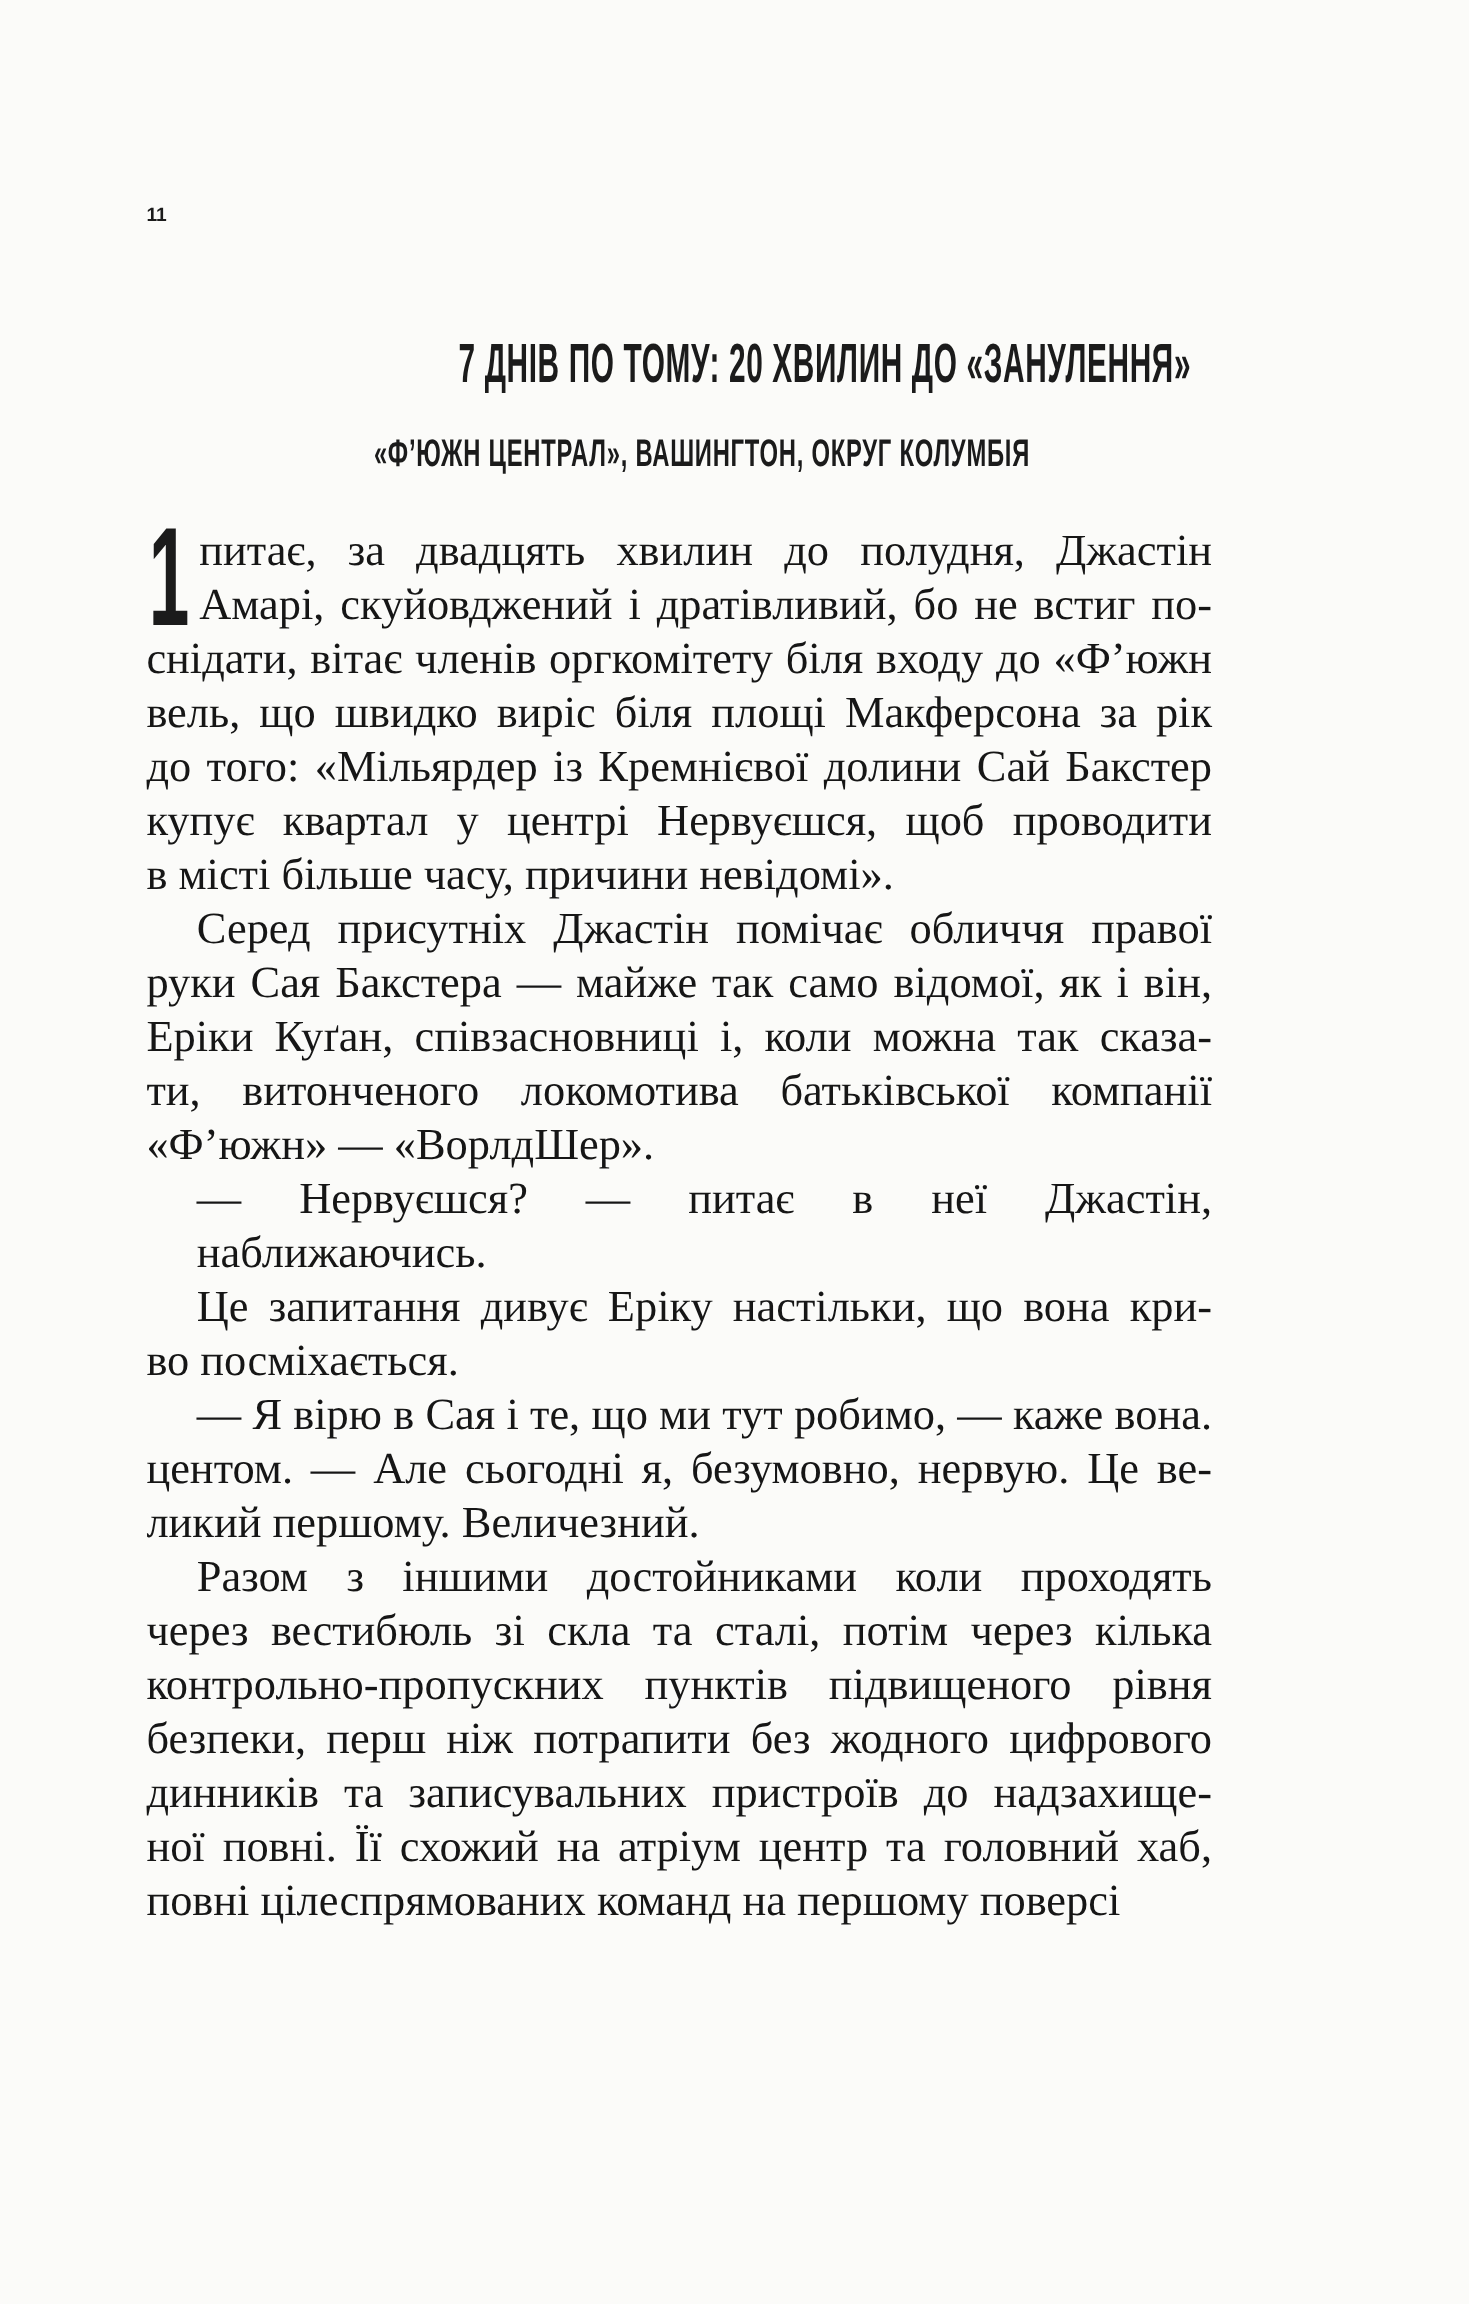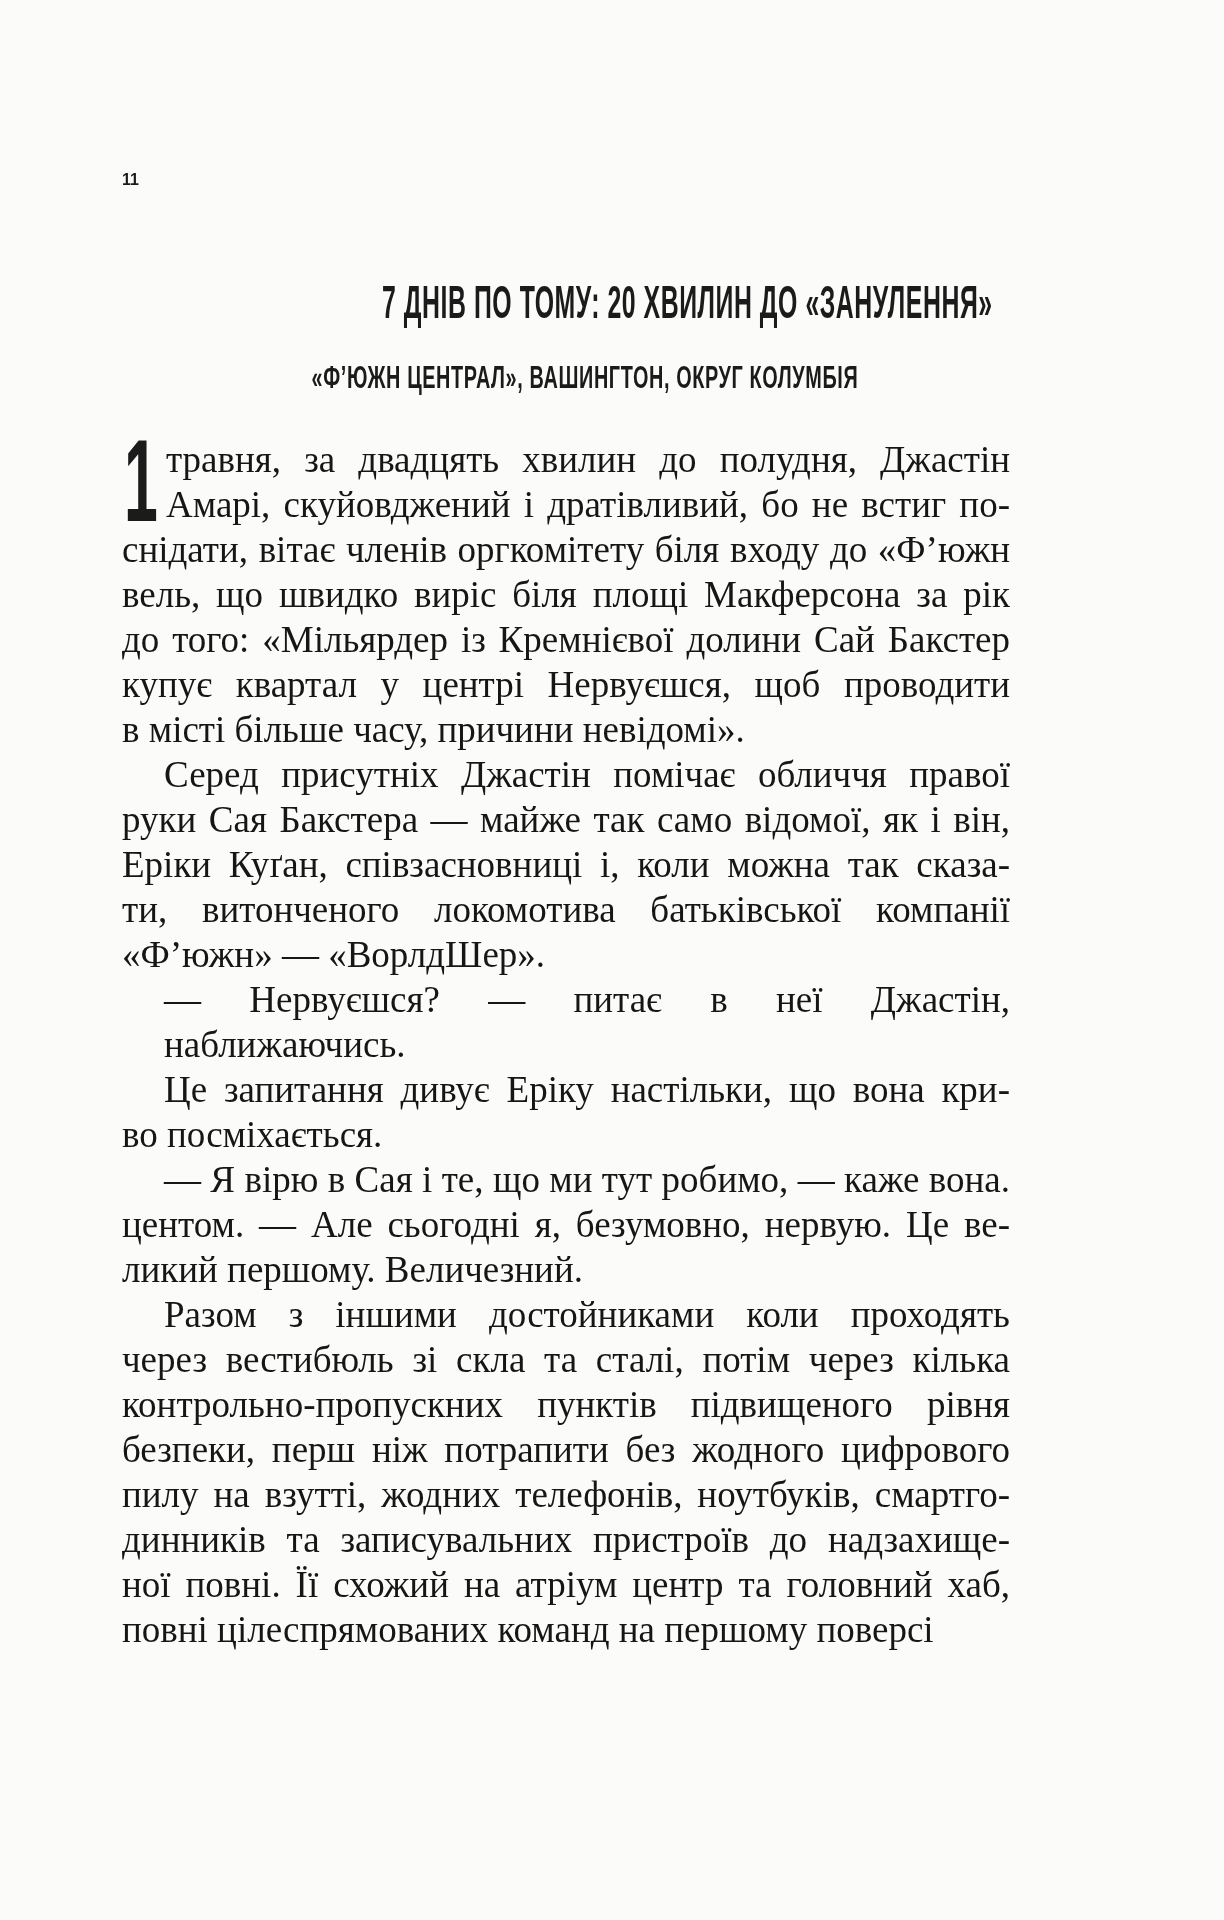--- a/index.html
+++ b/index.html
@@ -86,21 +86,21 @@
     <span class="condensed">7 ДНІВ ПО ТОМУ: 20 ХВИЛИН ДО «ЗАНУЛЕННЯ»</span>
   </div>
 
   <div class="chapter-loc-row">
     <span class="condensed">«Ф’ЮЖН ЦЕНТРАЛ», ВАШИНГТОН, ОКРУГ КОЛУМБІЯ</span>
   </div>
 
   <div class="bodytext" id="bodytext">
       <div class="para">
         <span class="dropcap">1</span>
-        <div class="line wrap">травня, за двадцять хвилин до полудня, Джастін</div>
+        <div class="line wrap">питає, за двадцять хвилин до полудня, Джастін</div>
         <div class="line wrap">Амарі, скуйовджений і дратівливий, бо не встиг по-</div>
         <div class="line">снідати, вітає членів оргкомітету біля входу до «Ф’южн</div>
         <div class="line">вель, що швидко виріс біля площі Макферсона за рік</div>
         <div class="line">до того: «Мільярдер із Кремнієвої долини Сай Бакстер</div>
         <div class="line">купує квартал у центрі Нервуєшся, щоб проводити</div>
         <div class="line last">в місті більше часу, причини невідомі».</div>
       </div>
       <div class="para">
         <div class="line indent">Серед присутніх Джастін помічає обличчя правої</div>
         <div class="line">руки Сая Бакстера — майже так само відомої, як і він,</div>
@@ -118,20 +118,19 @@
       <div class="para">
         <div class="line indent">— Я вірю в Сая і те, що ми тут робимо, — каже вона.</div>
         <div class="line">центом. — Але сьогодні я, безумовно, нервую. Це ве-</div>
         <div class="line last">ликий першому. Величезний.</div>
       </div>
       <div class="para">
         <div class="line indent">Разом з іншими достойниками коли проходять</div>
         <div class="line">через вестибюль зі скла та сталі, потім через кілька</div>
         <div class="line">контрольно-пропускних пунктів підвищеного рівня</div>
         <div class="line">безпеки, перш ніж потрапити без жодного цифрового</div>
-        <div class="line">пилу на взутті, жодних телефонів, ноутбуків, смартго-</div>
         <div class="line">динників та записувальних пристроїв до надзахище-</div>
         <div class="line">ної повні. Її схожий на атріум центр та головний хаб,</div>
         <div class="line last">повні цілеспрямованих команд на першому поверсі</div>
       </div>
     </div>
 
 </div>
 
 </body></html>

